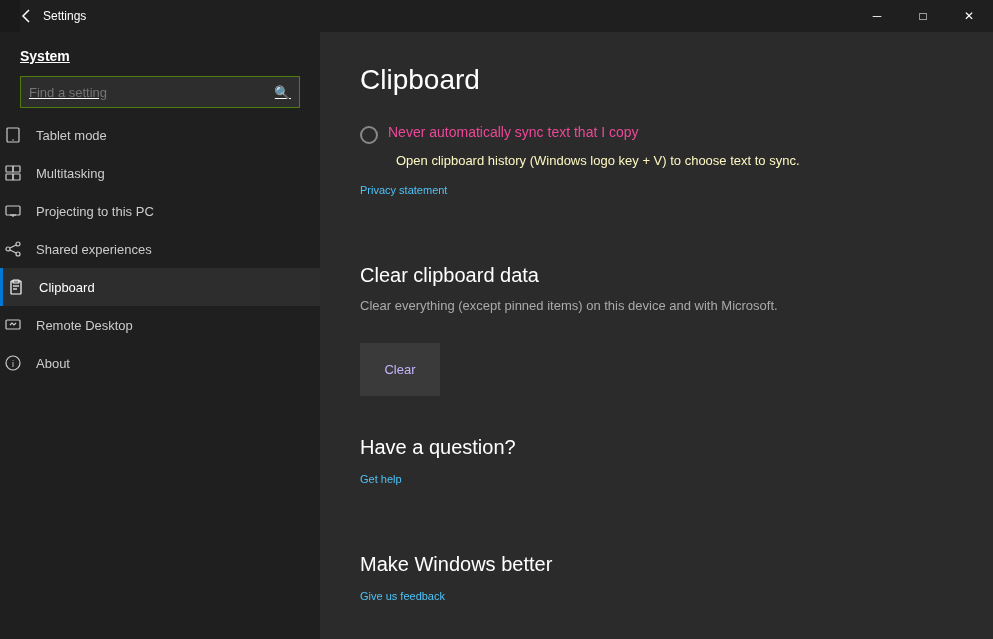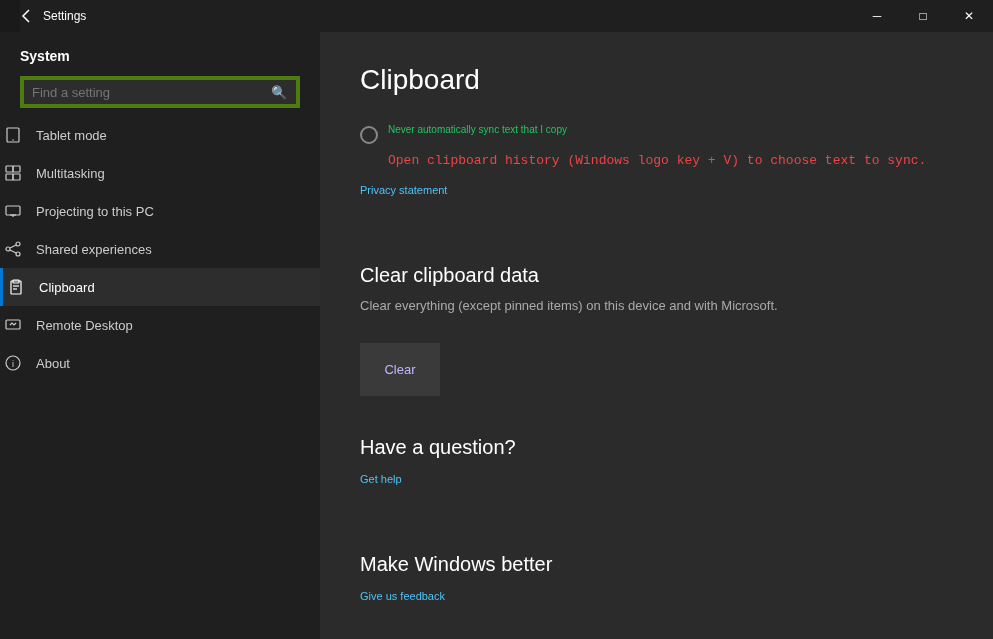--- a/index.html
+++ b/index.html
@@ -68,32 +68,33 @@
     .sidebar {
       width: 320px;
       background: #1f1f1f;
       flex-shrink: 0;
       display: flex;
       flex-direction: column;
       overflow-y: auto;
     }
     .sidebar-header {
       padding: 16px 20px 8px 20px;
+      text-decoration: underline;
     }
     .sidebar-header-title {
       font-size: 14px;
       font-weight: 600;
       color: #ffffff;
       margin-bottom: 12px;
     }
     .search-box {
       display: flex;
       align-items: center;
       background: #2d2d2d;
-      border: 4px solid #4d7c0f;
+      border: 1px solid #4d7c0f;
       height: 32px;
       padding: 0 8px;
     }
     .search-input {
       background: transparent;
       border: none;
       outline: none;
       color: #ccc;
       font-size: 13px;
       flex: 1;
@@ -152,30 +153,29 @@
       height: 18px;
       border-radius: 50%;
       border: 2px solid #888;
       margin-right: 10px;
       margin-top: 2px;
       flex-shrink: 0;
       background: transparent;
       cursor: pointer;
     }
     .option-label {
-      font-size: 10px;
-      color: #22c55e;
+      font-size: 14px;
+      color: #ec4899;
     }
     .option-desc {
       font-size: 13px;
-      color: #ef4444;
-      margin-left: 28px;
+      color: #fef9c3;
+      margin-left: 36px;
       margin-bottom: 10px;
       line-height: 1.4;
-      font-family: Liberation Mono, monospace;
     }
     .link {
       color: #4fc3f7;
       font-size: 11px;
       cursor: pointer;
       text-decoration: none;
       display: inline-block;
       margin-bottom: 28px;
     }
 

